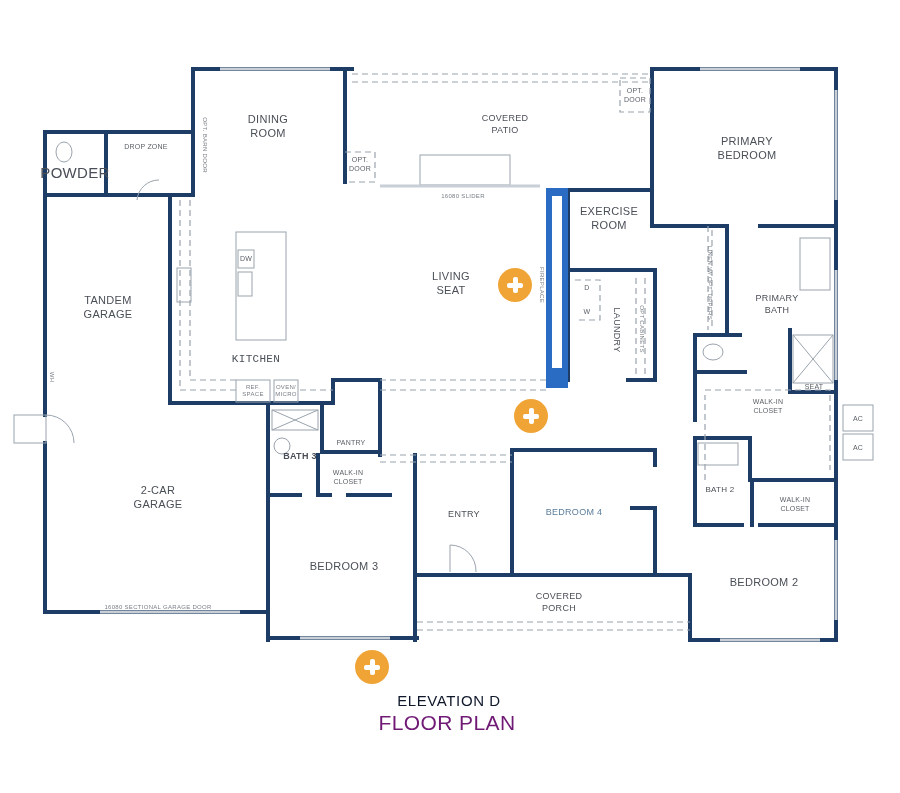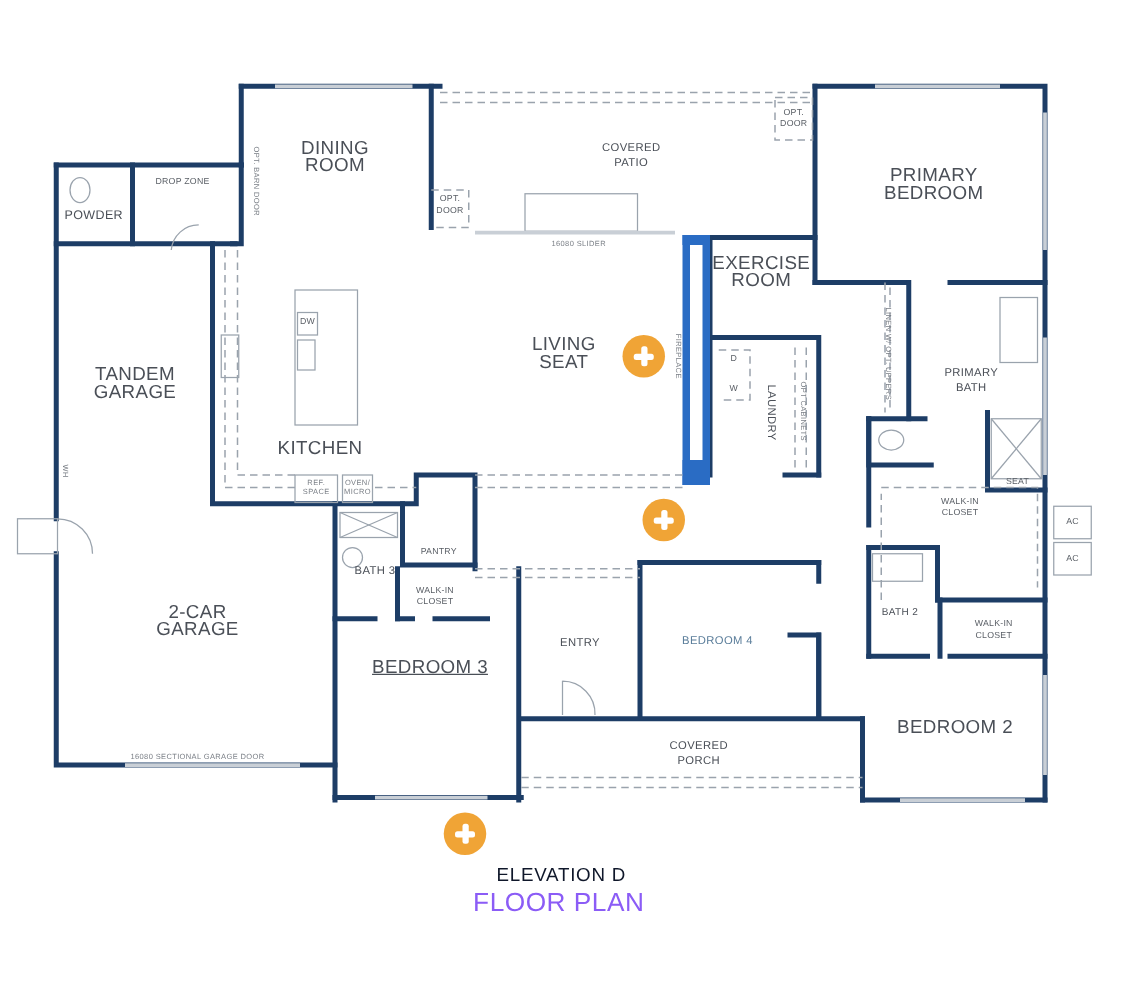--- a/index.html
+++ b/index.html
@@ -1,28 +1,28 @@
 <!DOCTYPE html>
 <html><head>
 <meta charset="utf-8">
 <style>
   html, body { margin:0; padding:0; background:#ffffff; }
   body { width:900px; height:793px; position:relative; overflow:hidden; font-family:"Liberation Sans", sans-serif; }
   #plan { position:absolute; left:0; top:0; width:900px; height:793px; }
-  .lbl { position:absolute; text-align:center; color:#4a4f57; font-size:15px; line-height:14px; letter-spacing:0.3px; white-space:pre-line; transform:translate(-50%,-50%); }
+  .lbl { position:absolute; text-align:center; color:#4a4f57; font-size:11px; line-height:14px; letter-spacing:0.3px; white-space:pre-line; transform:translate(-50%,-50%); }
   .lbl.sm { font-size:7px; line-height:9px; letter-spacing:0.2px; color:#5a5f66; }
   .lbl.xs { font-size:6px; line-height:7px; color:#7a7f86; }
   .lbl.blue { color:#5a7d9a; }
   .vert { transform:translate(-50%,-50%) rotate(90deg); }
   .hotspot { position:absolute; width:34px; height:34px; border-radius:50%; background:#f0a436; transform:translate(-50%,-50%); cursor:pointer; }
   .hotspot::before, .hotspot::after { content:""; position:absolute; background:#fff; border-radius:2px; }
   .hotspot::before { left:9px; top:15px; width:16px; height:5px; }
   .hotspot::after { left:15px; top:9px; width:5px; height:16px; }
   .title1 { position:absolute; left:449px; top:700px; transform:translate(-50%,-50%); font-size:15px; color:#0f172a; letter-spacing:0.6px; }
-  .title2 { position:absolute; left:447px; top:723px; transform:translate(-50%,-50%); font-size:21px; color:#8b5cf6; letter-spacing:0.4px; }
+  .title2 { position:absolute; left:447px; top:723px; transform:translate(-50%,-50%); font-size:21px; color:#701a75; letter-spacing:0.4px; }
 </style>
 </head>
 <body>
 
 <svg id="plan" viewBox="0 0 900 793" xmlns="http://www.w3.org/2000/svg">
   <g fill="none" stroke="#1d3d66" stroke-width="4" stroke-linecap="square">
 
     <path d="M193 69 L193 132"></path>
     <path d="M193 69 L352 69"></path>
     <path d="M652 69 L836 69 L836 640"></path>
@@ -144,46 +144,46 @@
     <path d="M380 186 L540 186"></path>
   </g>
 </svg>
 
 <div class="lbl" style="left:268px;top:126px;">DINING
 ROOM</div>
 <div class="lbl" style="left:505px;top:124px;font-size:9px;line-height:12px;">COVERED
 PATIO</div>
 <div class="lbl" style="left:747px;top:148px;">PRIMARY
 BEDROOM</div>
-<div class="lbl" style="left:75px;top:173px;font-size:10px;">POWDER</div>
+<div class="lbl" style="left:75px;top:173px;font-size:15px;">POWDER</div>
 <div class="lbl sm" style="left:146px;top:146px;">DROP ZONE</div>
 <div class="lbl" style="left:108px;top:307px;text-align:center;">TANDEM
 GARAGE</div>
 <div class="lbl" style="left:451px;top:283px;">LIVING
 SEAT</div>
 <div class="lbl" style="left:609px;top:218px;">EXERCISE
 ROOM</div>
 <div class="lbl" style="left:777px;top:304px;font-size:9px;line-height:12px;">PRIMARY
 BATH</div>
-<div class="lbl" style="left:256px;top:359px;">KITCHEN</div>
+<div class="lbl" style="left:256px;top:359px;font-family:Liberation Mono, monospace;">KITCHEN</div>
 <div class="lbl vert" style="left:617px;top:330px;font-size:9px;">LAUNDRY</div>
 <div class="lbl sm" style="left:768px;top:406px;">WALK-IN
 CLOSET</div>
 <div class="lbl sm" style="left:351px;top:442px;">PANTRY</div>
-<div class="lbl" style="left:300px;top:456px;font-size:9px;">BATH 3</div>
+<div class="lbl" style="left:300px;top:456px;font-size:9px;font-weight:bold;">BATH 3</div>
 <div class="lbl sm" style="left:348px;top:477px;">WALK-IN
 CLOSET</div>
 <div class="lbl" style="left:158px;top:497px;">2-CAR
 GARAGE</div>
 <div class="lbl" style="left:464px;top:514px;font-size:9px;">ENTRY</div>
 <div class="lbl blue" style="left:574px;top:512px;font-size:9px;">BEDROOM 4</div>
 <div class="lbl" style="left:720px;top:490px;font-size:8px;">BATH 2</div>
 <div class="lbl sm" style="left:795px;top:504px;">WALK-IN
 CLOSET</div>
-<div class="lbl" style="left:344px;top:534px;text-decoration:underline;">BEDROOM 3</div>
+<div class="lbl" style="left:344px;top:566px;">BEDROOM 3</div>
 <div class="lbl" style="left:559px;top:602px;font-size:9px;line-height:12px;">COVERED
 PORCH</div>
 <div class="lbl" style="left:764px;top:582px;">BEDROOM 2</div>
 
 <div class="lbl xs vert" style="left:204px;top:145px;">OPT. BARN DOOR</div>
 <div class="lbl sm" style="left:360px;top:164px;">OPT.
 DOOR</div>
 <div class="lbl sm" style="left:635px;top:95px;">OPT.
 DOOR</div>
 <div class="lbl xs" style="left:463px;top:196px;">16080 SLIDER</div>

